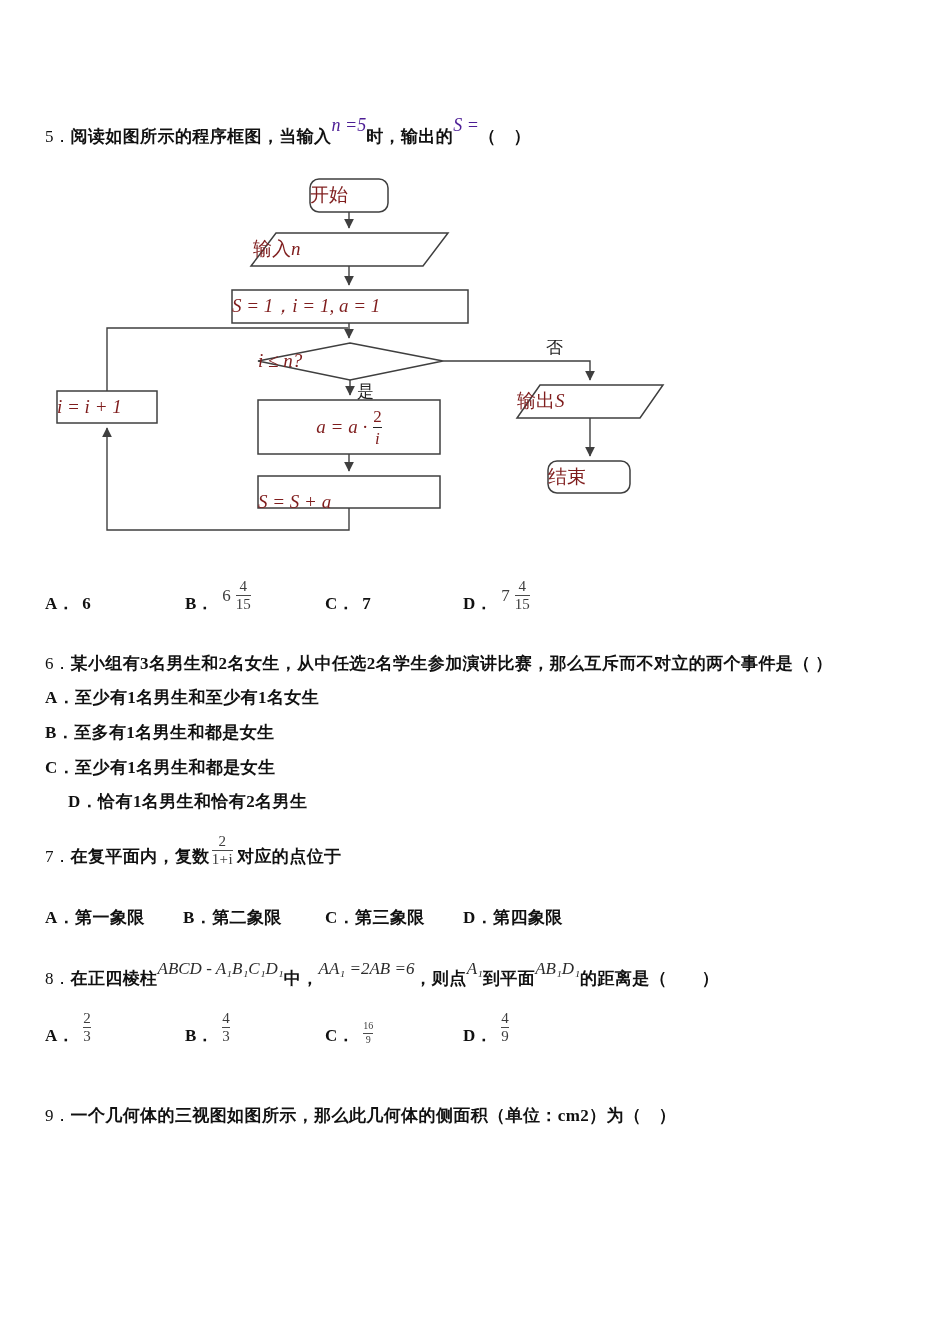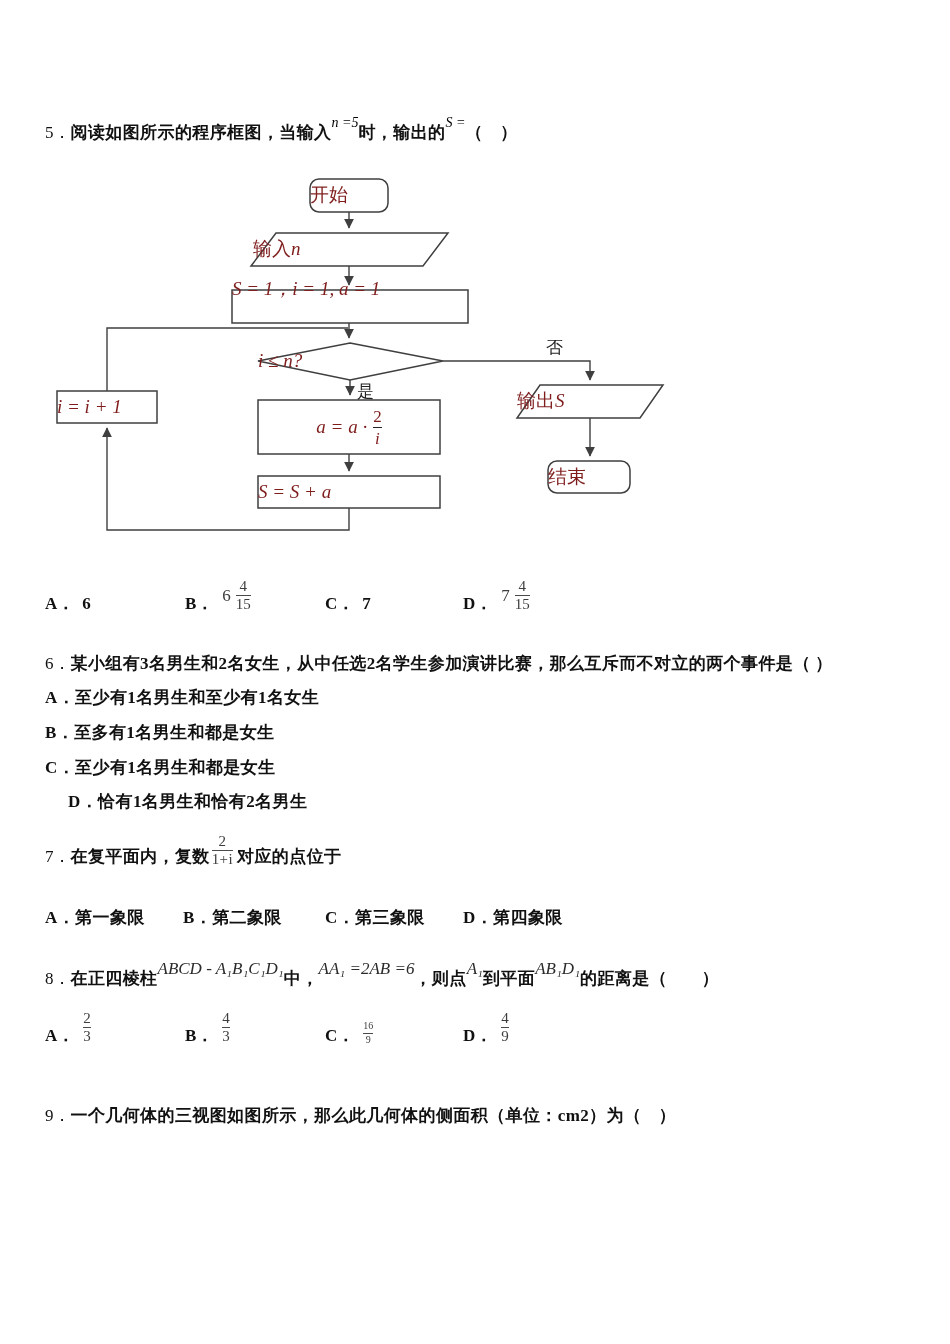--- a/index.html
+++ b/index.html
@@ -4,21 +4,21 @@
 <style>
   html,body{margin:0;padding:0;}
   body{
     width:950px;height:1344px;background:#ffffff;position:relative;
     font-family:"Liberation Serif", serif;color:#111;overflow:hidden;
   }
   .line{position:absolute;white-space:nowrap;}
   .stem{font-size:17px;font-weight:700;letter-spacing:.4px;}
   .qnum{font-weight:400;letter-spacing:0;}
   .m{font-family:"Liberation Serif", serif;font-style:italic;font-weight:400;letter-spacing:0;}
-  .raise{display:inline-block;transform:translateY(-11px);font-size:14px;color:#000000;margin-top:16px;}
+  .raise{display:inline-block;transform:translateY(-11px);font-size:18px;color:#4c1d95;margin-top:16px;}
   .raise8{display:inline-block;transform:translateY(-10px);font-size:17px;color:#2b2b2b;margin-top:11px;}
   .optrow-label{font-weight:700;font-size:17px;}
   .optval{font-weight:700;font-size:17px;margin-left:8px;}
   .frac{display:inline-flex;flex-direction:column;align-items:center;line-height:1.05;
         font-size:15px;color:#3d3d3d;font-weight:400;font-family:"Liberation Serif", serif;}
   .frac .bar{width:100%;border-top:1.3px solid #4a4a4a;margin:1px 0 1px 0;}
   .frac.small{font-size:10px;}
   .fcell{position:absolute;display:flex;align-items:flex-end;}
   .fcell .optrow-label{line-height:1.05;}
   .whole{font-size:17px;color:#3d3d3d;margin:0 5px 9px 9px;line-height:1;}
@@ -67,33 +67,33 @@
   <polygon class="fc-shape" points="350,343 443,361 350,380 258,361"></polygon>
   <rect class="fc-shape" x="258" y="400" width="182" height="54"></rect>
   <rect class="fc-shape" x="258" y="476" width="182" height="32"></rect>
   <rect class="fc-shape" x="57" y="391" width="100" height="32"></rect>
   <polygon class="fc-shape" points="540,385 663,385 640,418 517,418"></polygon>
   <rect class="fc-shape" x="548" y="461" width="82" height="32" rx="9"></rect>
 </svg>
 
 <div class="fc-text" style="left:310px;top:184px;width:78px;">开始</div>
 <div class="fc-text" style="left:253px;top:238px;width:190px;"><span>输入</span><span class="fc-math">n</span></div>
-<div class="fc-text fc-math" style="left:232px;top:278px;width:236px;">S = 1，i = 1, a = 1</div>
+<div class="fc-text fc-math" style="left:232px;top:295px;width:236px;">S = 1，i = 1, a = 1</div>
 <div class="fc-text fc-math" style="left:258px;top:350px;width:186px;">i ≤ n?</div>
 <div class="fc-branch" style="left:357px;top:380px;">是</div>
 <div class="fc-branch" style="left:546px;top:336px;">否</div>
 <div class="fc-text fc-assign" style="left:258px;top:402px;width:182px;">
   <span class="fc-math">a = a ·</span>
   <span class="fc-frac">
     <span>2</span>
     <span class="bar"></span>
     <span class="fc-math">i</span>
   </span>
 </div>
-<div class="fc-text fc-math" style="left:258px;top:481px;width:214px;">S = S + a</div>
+<div class="fc-text fc-math" style="left:258px;top:491px;width:214px;">S = S + a</div>
 <div class="fc-text fc-math" style="left:57px;top:396px;width:100px;">i = i + 1</div>
 <div class="fc-text" style="left:517px;top:390px;width:146px;"><span>输出</span><span class="fc-math">S</span></div>
 <div class="fc-text" style="left:548px;top:466px;width:102px;">结束</div>
 
 <div class="line" style="left:45px;top:592px;">
   <span class="optrow-label">A．</span><span class="optval">6</span>
 </div>
 <div class="fcell" style="left:185px;top:563px;height:50px;">
   <span class="optrow-label">B．</span>
   <span class="whole">6</span>

